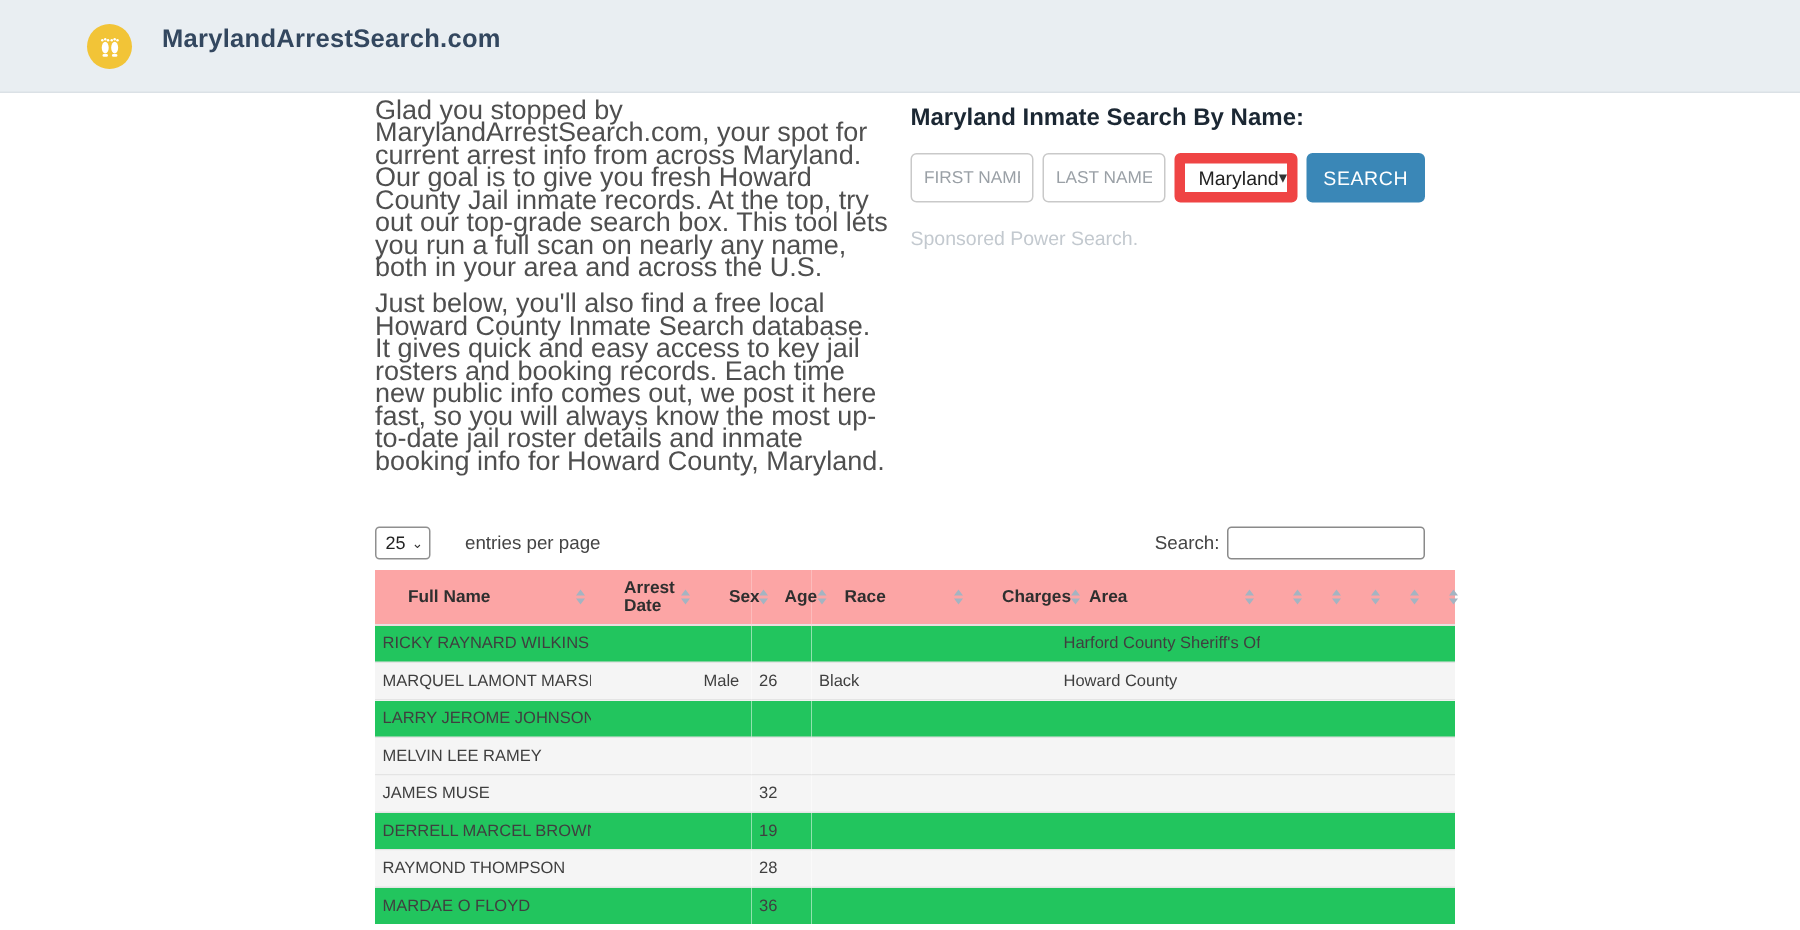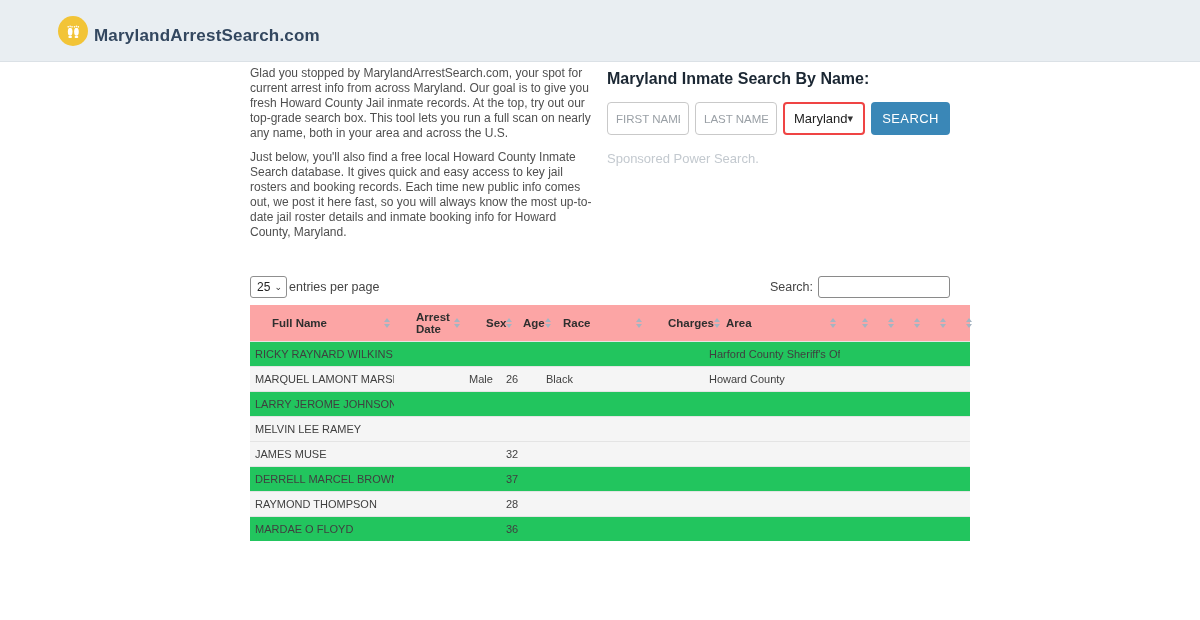--- a/index.html
+++ b/index.html
@@ -3,56 +3,56 @@
 <meta charset="utf-8">
 <style>
   * { margin:0; padding:0; box-sizing:border-box; }
   html,body { width:1200px; height:620px; overflow:hidden; background:#fff;
     font-family:"Liberation Sans","DejaVu Sans",sans-serif; }
 
   
   .site-header { height:62px; background:#e9eef2; border-bottom:1px solid #dbe1e6;
     display:flex; align-items:center; justify-content:space-between;
     padding:0 78px 0 58px; }
-  .brand { display:flex; align-items:flex-end; gap:6px; cursor:pointer; }
+  .brand { display:flex; align-items:flex-start; gap:20px; cursor:pointer; }
   .logo-circle { width:30px; height:30px; border-radius:50%; background:#f2c437;
     display:flex; align-items:center; justify-content:center; flex:0 0 auto; }
   .brand-title { font-size:17px; font-weight:bold; color:#33475f; letter-spacing:.2px; }
   .top-nav { display:flex; gap:26px; }
   .top-nav a { font-size:13.5px; color:#5b7cb0; text-decoration:none; cursor:pointer; }
 
   
   .container { width:700px; margin:0 auto; }
   .top-section { display:flex; padding-top:4px; }
   .col-left  { width:357px; padding-right:14px; }
   .col-right { width:343px; }
 
   .page-title { font-size:20px; font-weight:400; color:#3d3d3d; margin-top:7px; margin-bottom:10px; }
-  .col-left p { font-size:12px; line-height:15px; color:#4f4f4f; margin-bottom:9px; }
+  .col-left p { font-size:18px; line-height:15px; color:#4f4f4f; margin-bottom:9px; }
 
   .form-title { font-size:16px; font-weight:bold; color:#1b2733; margin-top:4px; margin-bottom:14px; }
   .form-row { display:flex; gap:6px; }
   .form-row .txt { width:82px; height:33px; border:1px solid #c9c9c9; border-radius:4px;
      padding:0 8px; font-size:11.5px; color:#333; outline:none;
      font-family:"Liberation Sans","DejaVu Sans",sans-serif; }
   .form-row .txt::placeholder { color:#9aa0a6; font-size:11.5px; }
-  .state-select { width:82px; height:33px; border:2px solid #ef4444; border-radius:4px;
+  .state-select { width:82px; height:33px; border:7px solid #ef4444; border-radius:4px;
      background:#fff; display:flex; align-items:center; justify-content:space-between;
      padding:0 17px 0 9px; cursor:pointer; }
   .state-select .val { font-size:13px; color:#222; }
   .state-select .caret { font-size:11px; color:#333; }
   .search-btn { width:81px; height:33px; border:none; border-radius:4px; background:#3a87b7;
      color:#fff; font-size:13px; letter-spacing:.4px; cursor:pointer;
      font-family:"Liberation Sans","DejaVu Sans",sans-serif; }
   .sponsored { margin-top:16px; font-size:13px; color:#c3c9cf; }
 
   
   .table-controls { display:flex; align-items:center; justify-content:space-between;
      margin-top:27px; margin-bottom:7px; }
-  .left-controls { display:flex; align-items:center; gap:2px; }
+  .left-controls { display:flex; align-items:center; gap:23px; }
   .page-size { width:37px; height:22px; border:1px solid #8f8f8f; border-radius:3px;
      background:#fff; display:flex; align-items:center; justify-content:space-between;
      padding:0 4px 0 6px; cursor:pointer; }
   .page-size .val { font-size:12px; color:#222; }
   .page-size .caret { font-size:9px; color:#333; }
   .entries-label, .search-label { font-size:12.5px; color:#444; }
   .right-controls { display:flex; align-items:center; gap:5px; }
   .table-search { width:132px; height:22px; border:1px solid #8a8a8a; border-radius:3px;
      padding:0 5px; font-size:12px; outline:none; }
 
@@ -314,21 +314,21 @@
           <td></td>
           <td></td>
           <td></td>
           <td></td>
           <td></td>
         </tr>
         <tr class="odd">
           <td>DERRELL MARCEL BROWN</td>
           <td></td>
           <td></td>
-          <td>37</td>
+          <td>19</td>
           <td></td>
           <td></td>
           <td></td>
           <td></td>
           <td></td>
           <td></td>
           <td></td>
           <td></td>
         </tr>
         <tr class="even">

